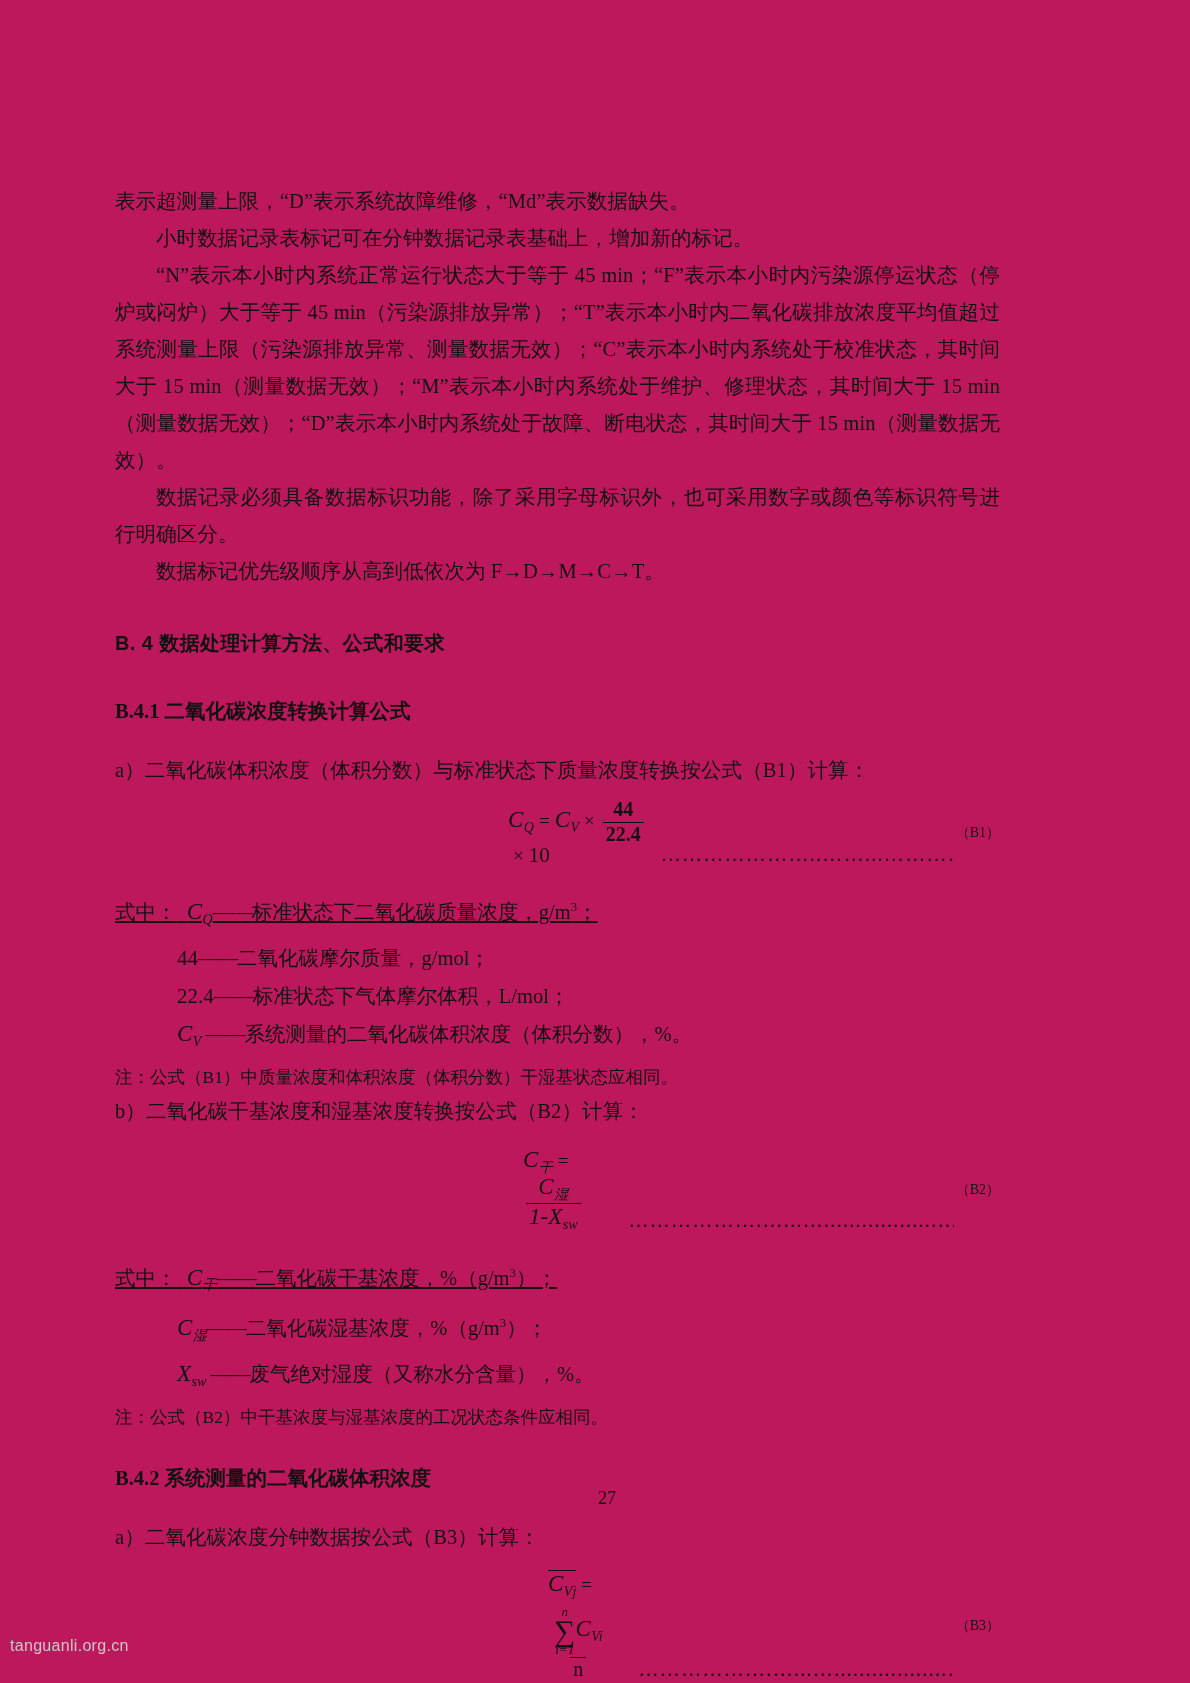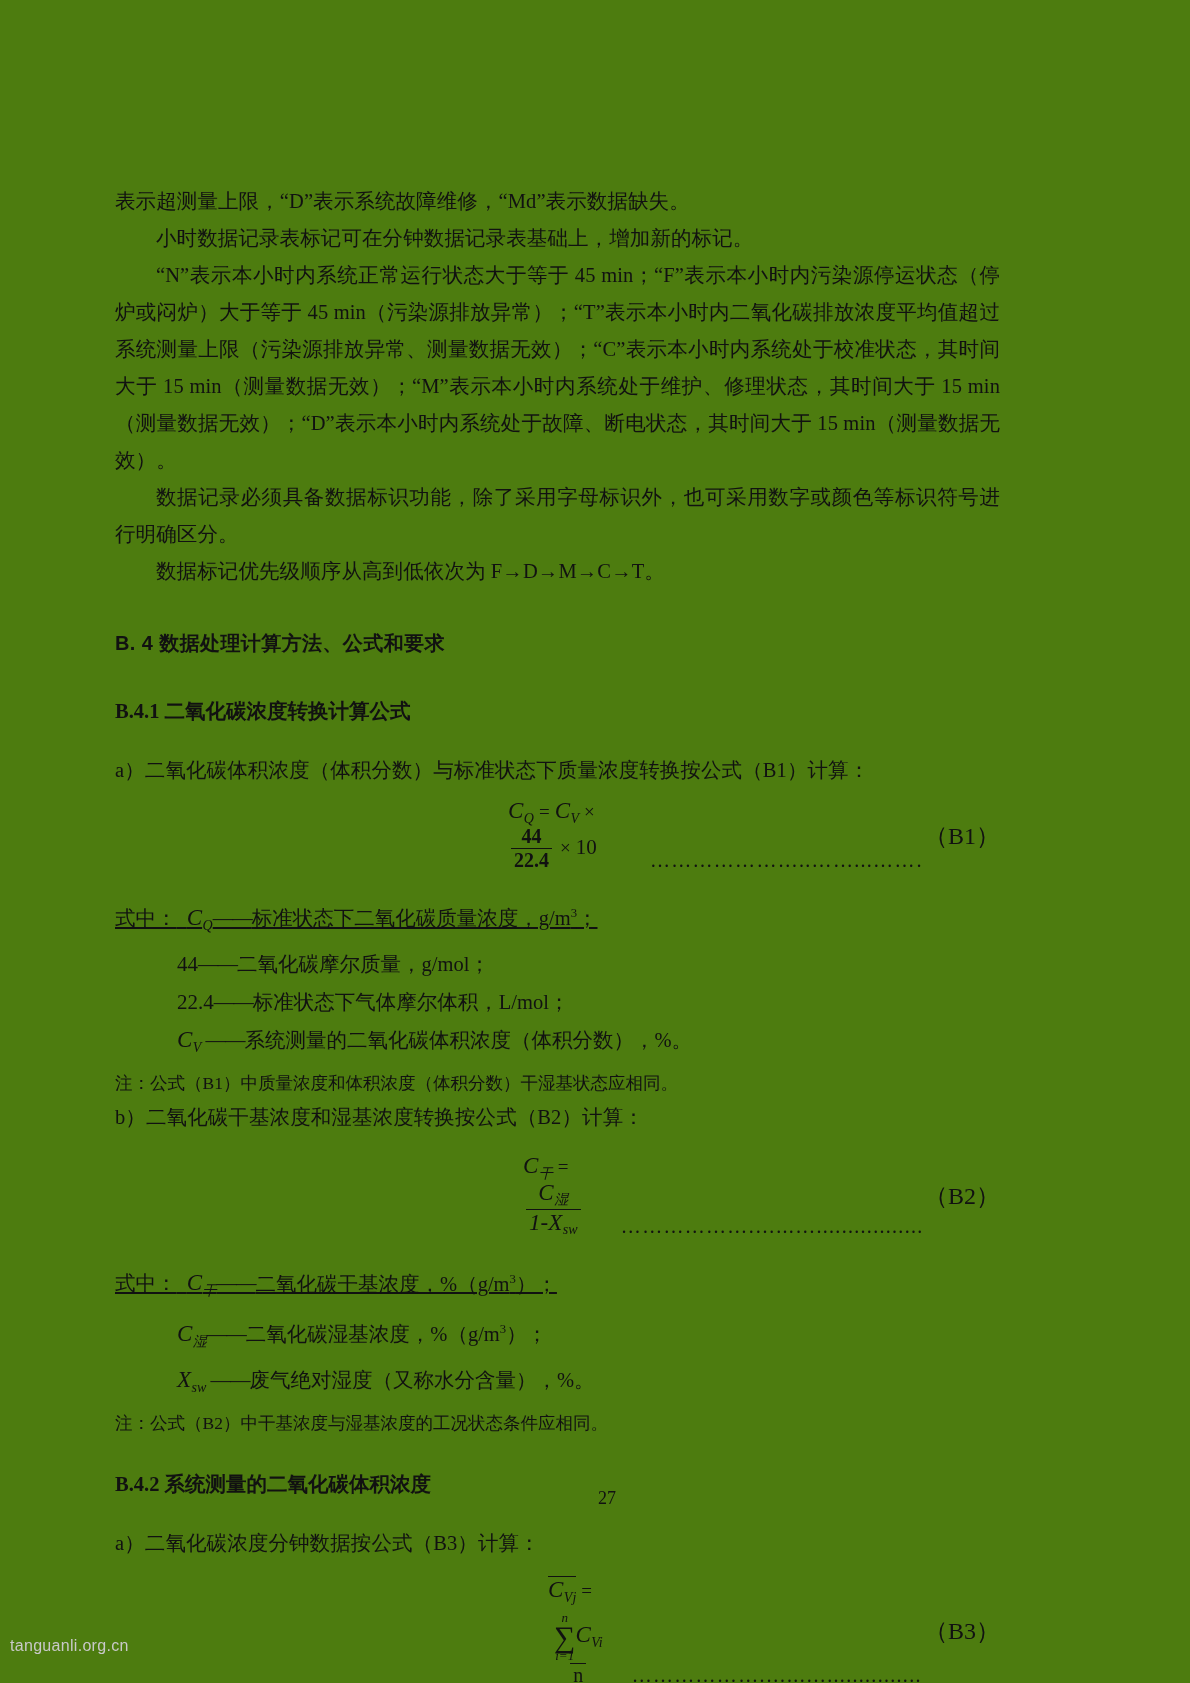--- a/index.html
+++ b/index.html
@@ -13,21 +13,21 @@
     position: relative;
     font-family: "Liberation Serif", "DejaVu Serif", serif;
     color: #111111;
     overflow: hidden;
   }
   .page {
     position: absolute;
     left: 0; top: 0;
     width: 1190px;
     height: 1683px;
-    background: #4d7c0f;
+    background: #be185d;
   }
   .content {
     position: absolute;
     left: 115px;
     top: 183px;
     width: 885px;
   }
 
   
   .para {
@@ -109,21 +109,21 @@
     white-space: nowrap;
     font-size: 20px;
     letter-spacing: 1.3px;
     padding: 0 4px;
     color: #111;
     align-self: flex-end;
     padding-bottom: 2px;
   }
   .eqno {
     white-space: nowrap;
-    font-size: 24px;
+    font-size: 14px;
     padding-left: 2px;
   }
 
   
   .sigma-stack {
     display: inline-flex;
     flex-direction: column;
     align-items: center;
     line-height: 1;
   }

